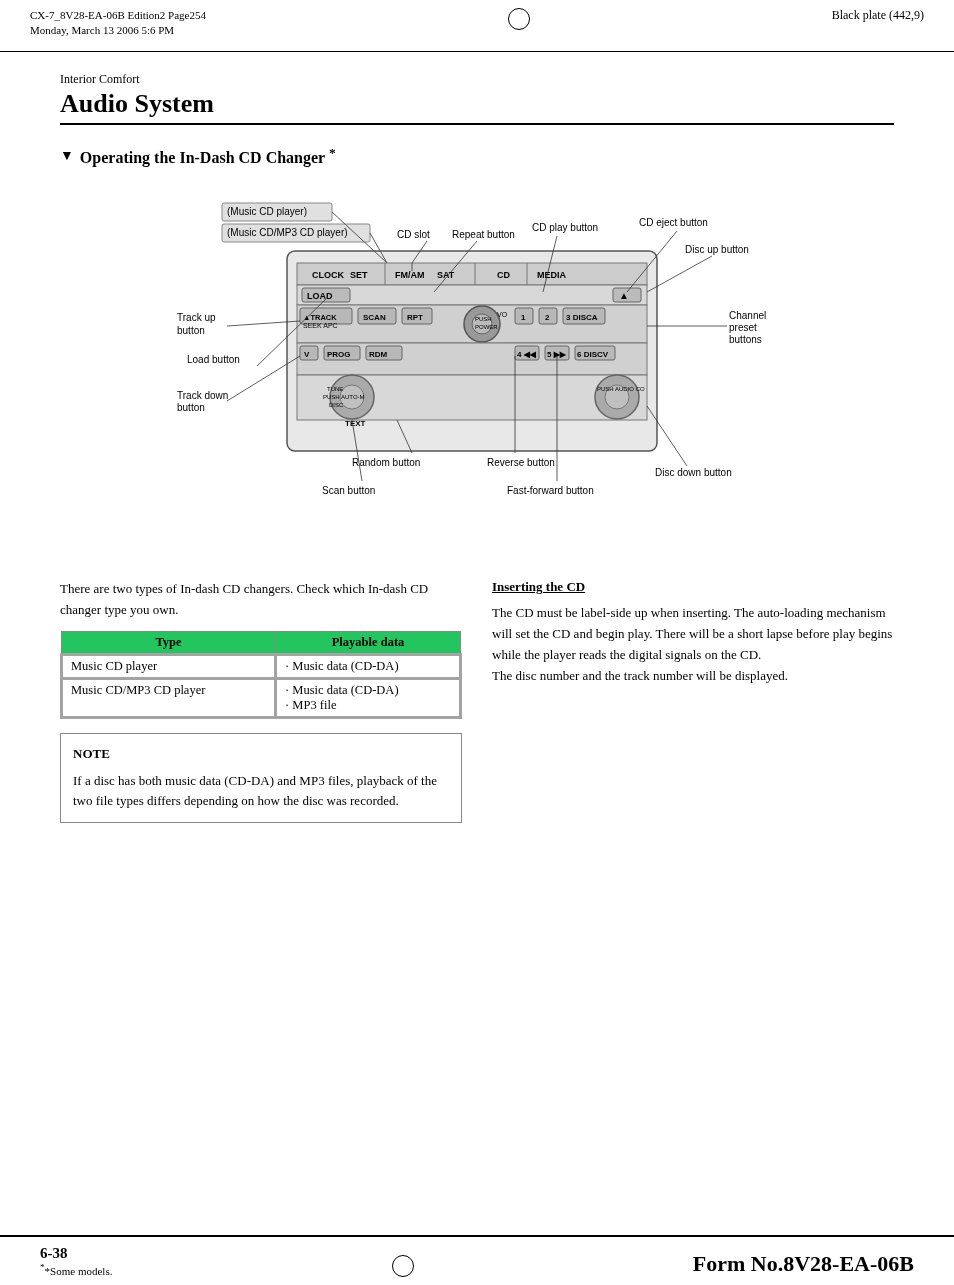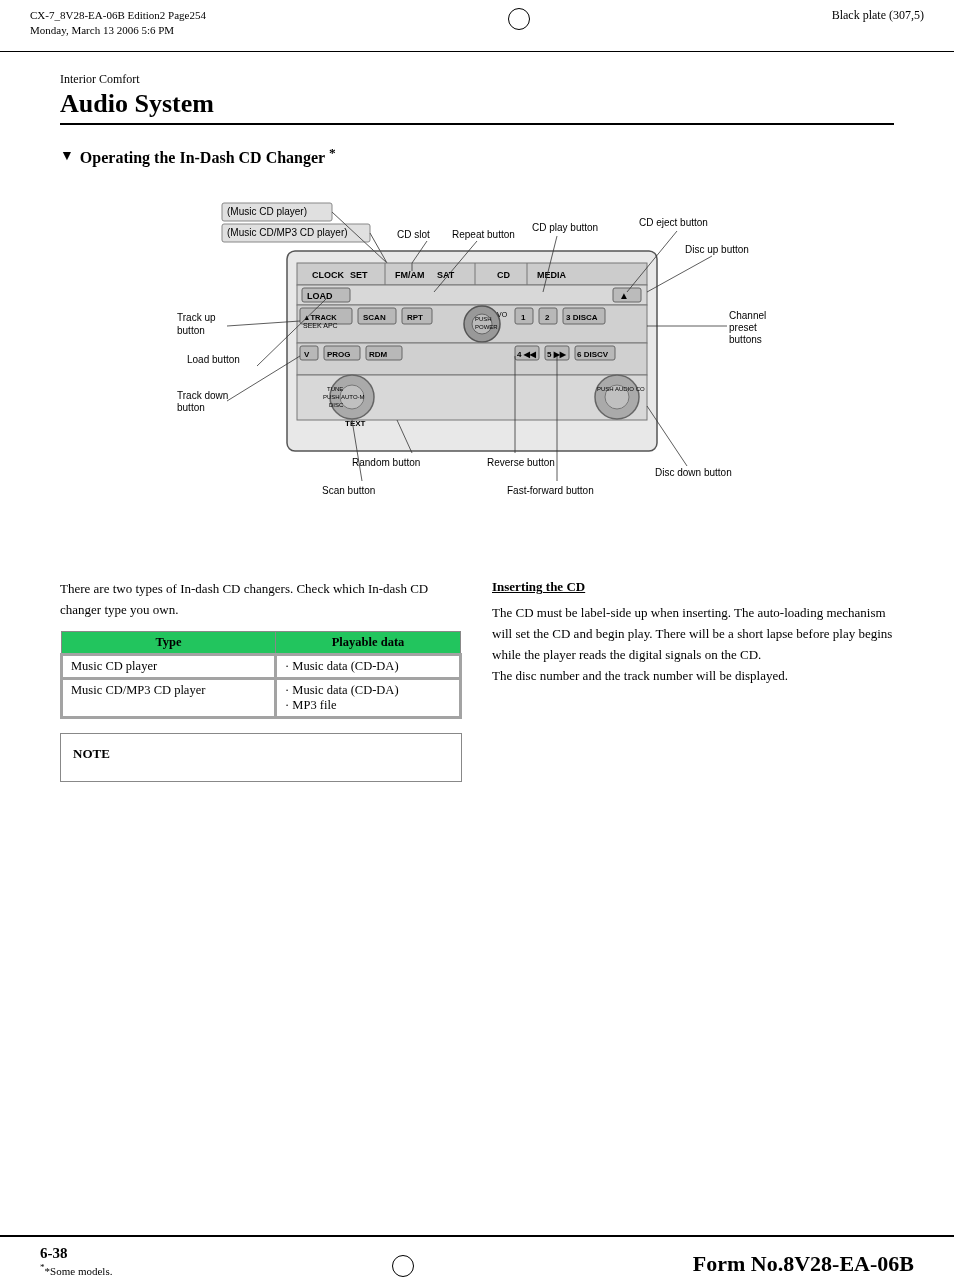--- a/index.html
+++ b/index.html
@@ -153,21 +153,21 @@
 <body>
 
 <div class="page-header">
   <div class="header-left">
     <div>CX-7_8V28-EA-06B  Edition2 Page254</div>
     <div>Monday, March 13  2006  5:6 PM</div>
   </div>
   <div class="header-center">
     <div class="header-circle"></div>
   </div>
-  <div class="header-right">Black plate (307,5)</div>
+  <div class="header-right">Black plate (442,9)</div>
 </div>
 
 <div class="main-content">
 
   <div class="section-meta">Interior Comfort</div>
   <div class="section-title">Audio System</div>
 
   <div class="subsection-heading">
     <span class="triangle-icon">▼</span>
     <span>Operating the In-Dash CD Changer <sup>*</sup></span>
@@ -332,20 +332,21 @@
           </tr>
           <tr>
             <td>Music CD/MP3 CD player</td>
             <td>· Music data (CD-DA)<br>· MP3 file</td>
           </tr>
         </tbody>
       </table>
 
       <div class="note-box">
         <div class="note-title">NOTE</div>
+        <div>If a disc has both music data (CD-DA) and MP3 files, playback of the two file types differs depending on how the disc was recorded.</div>
       </div>
     </div>
 
     <div class="right-col">
       <div class="inserting-heading">Inserting the CD</div>
       <div class="body-text">The CD must be label-side up when inserting. The auto-loading mechanism will set the CD and begin play. There will be a short lapse before play begins while the player reads the digital signals on the CD.<br>The disc number and the track number will be displayed.</div>
     </div>
   </div>
 
 </div>

